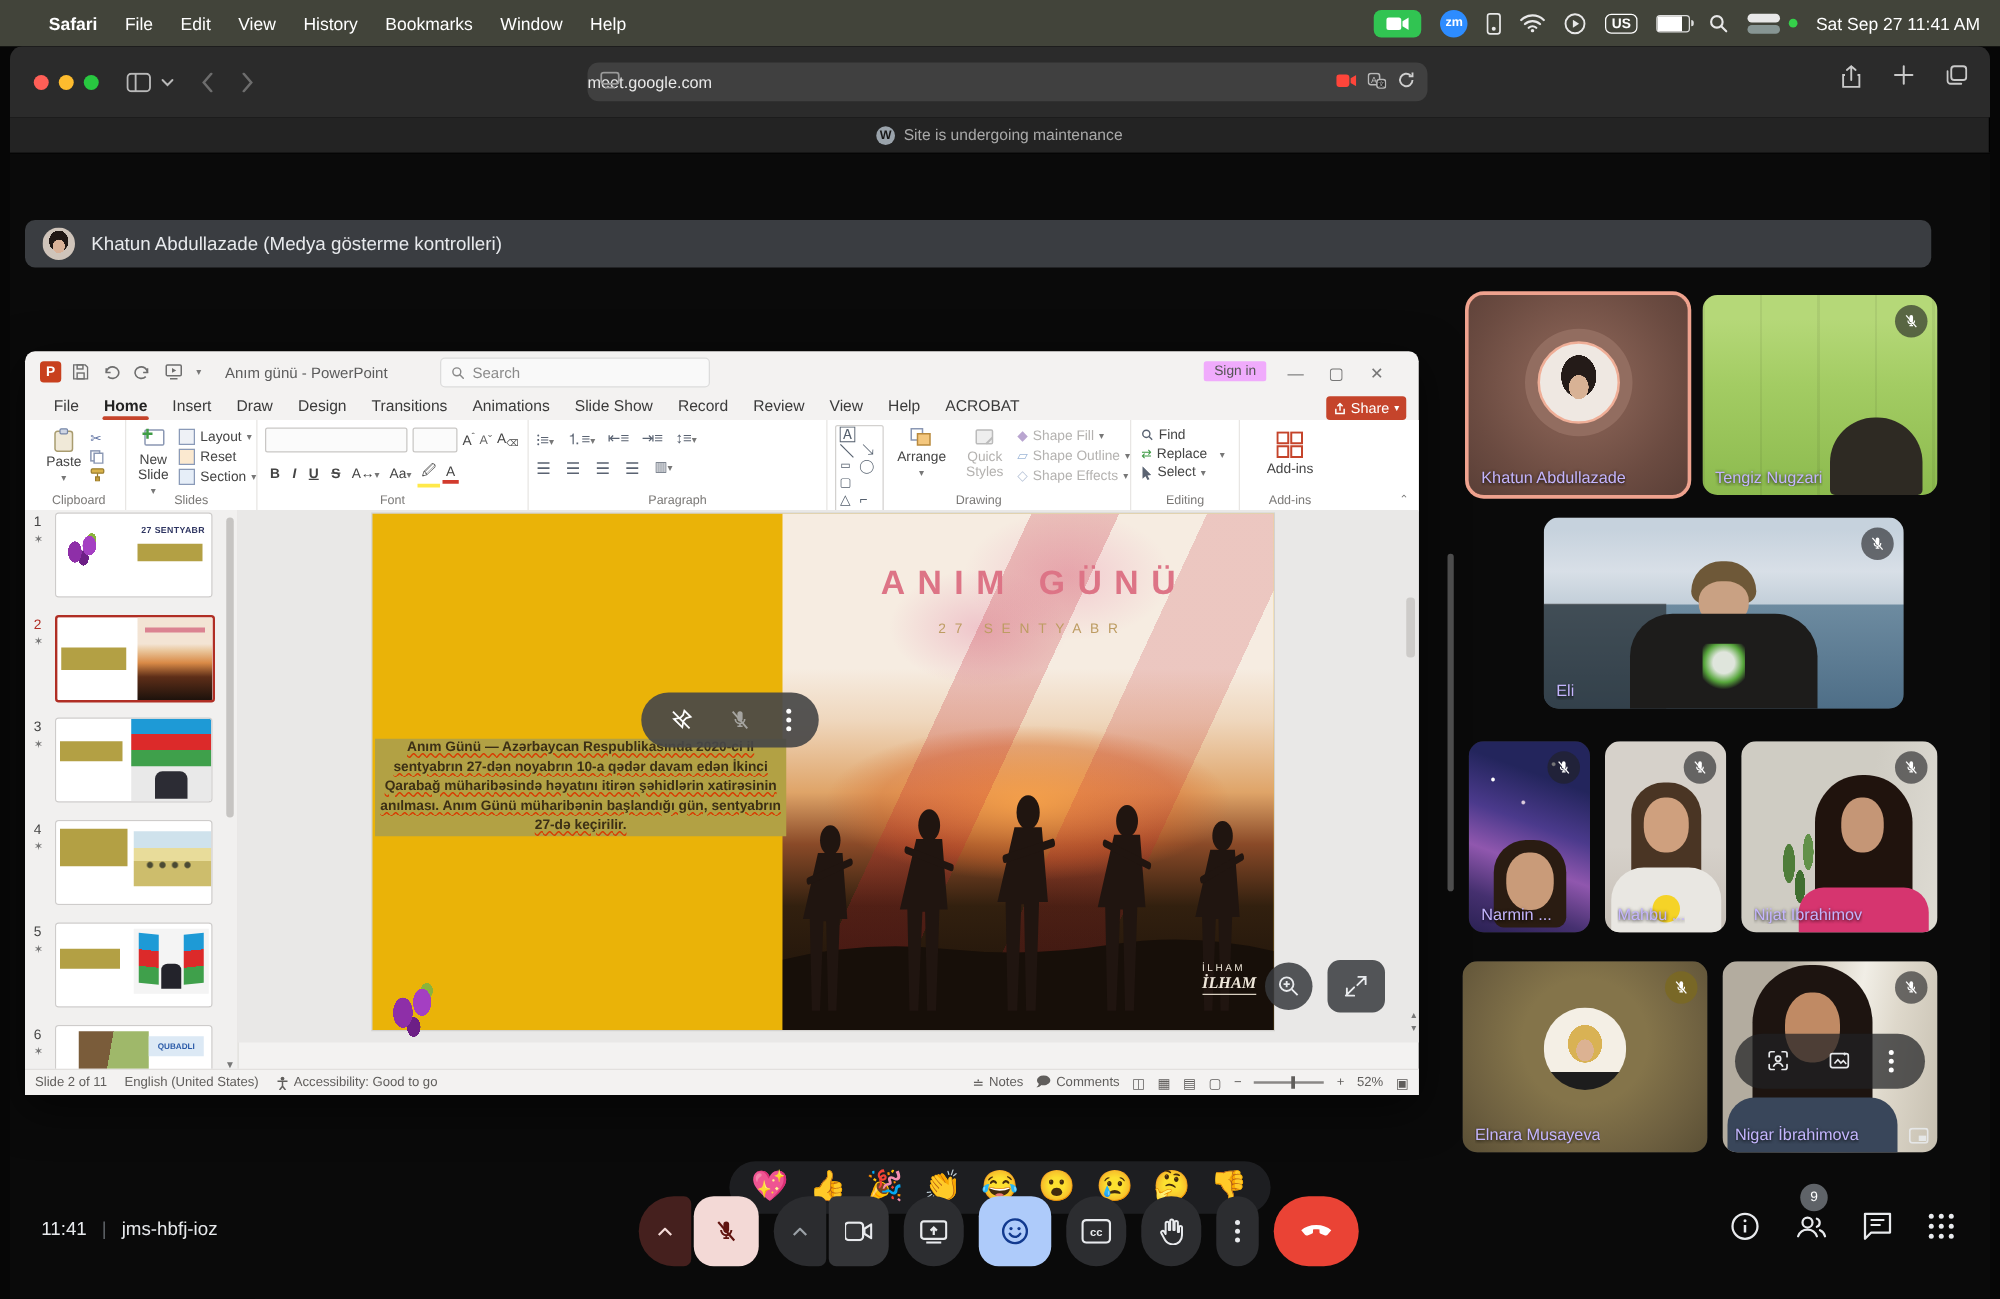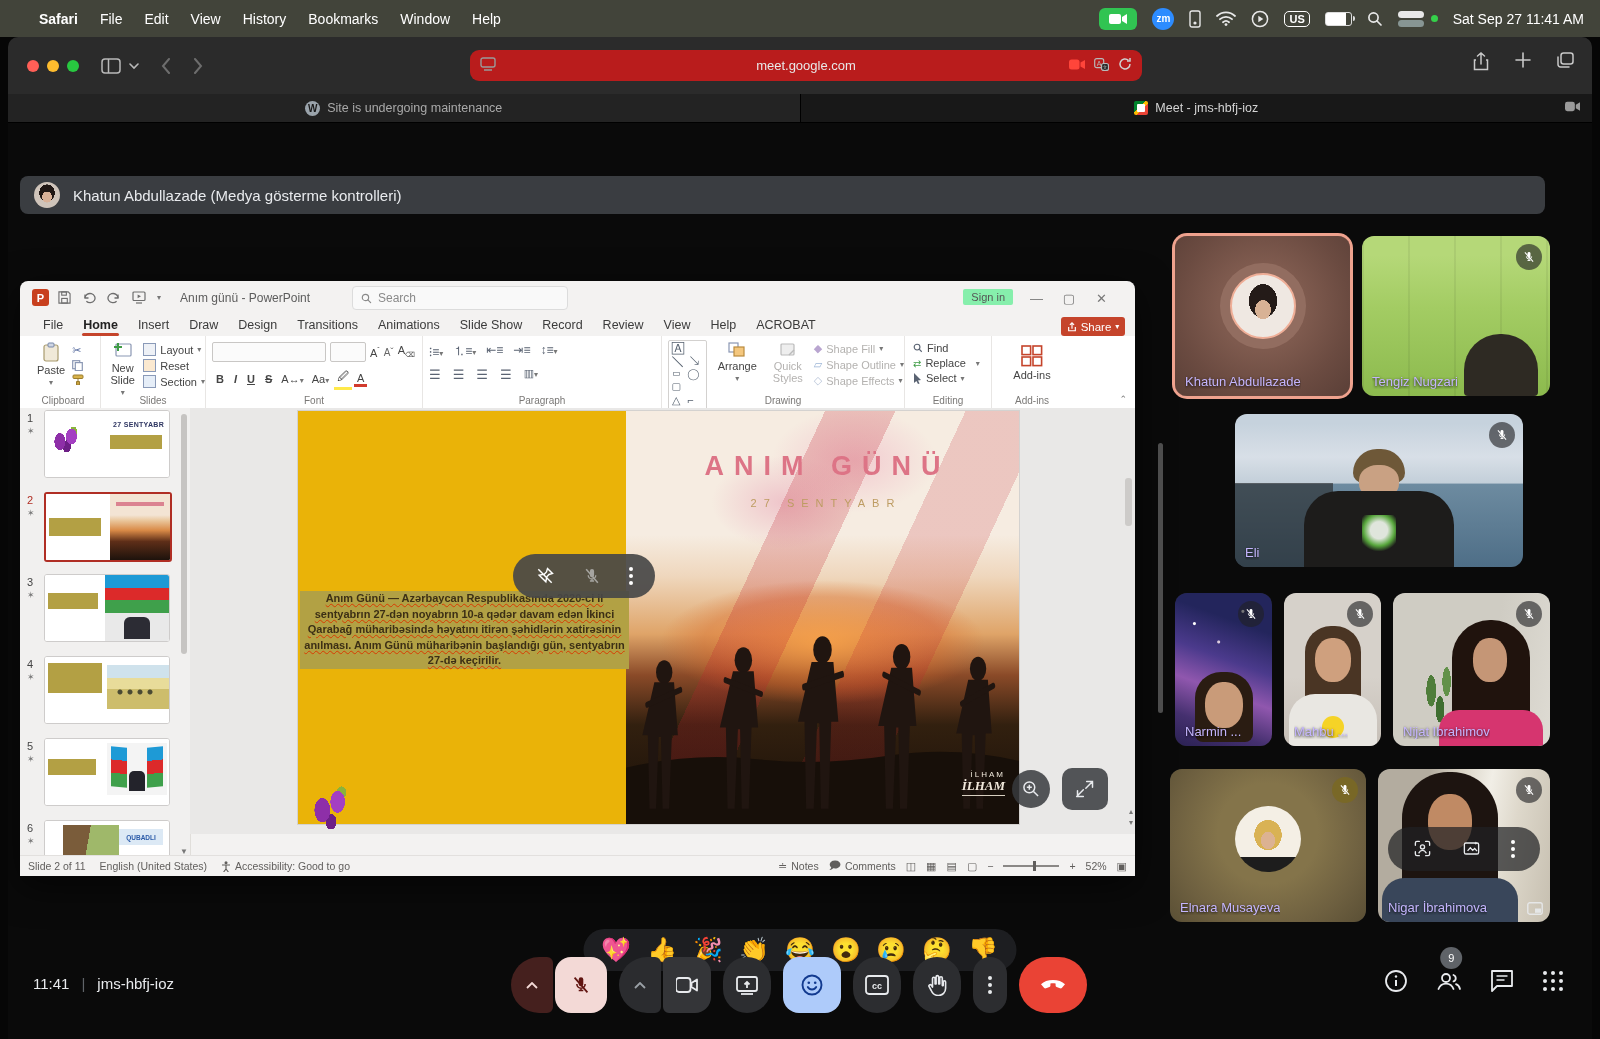--- a/index.html
+++ b/index.html
@@ -24,21 +24,21 @@
   .green-dot{width:7px;height:7px;border-radius:50%;background:#35d04a;margin-left:-8px}
   #menu-clock{font-size:14px}
 
   
   #safari-win{position:absolute;left:8px;top:37px;right:8px;bottom:0;background:#0b0b0b;border-radius:10px 10px 0 0;overflow:hidden}
   #toolbar{position:absolute;left:0;top:0;right:0;height:57px;background:#2b2b2b;display:flex;align-items:center}
   .tl{width:12px;height:12px;border-radius:50%;margin-left:8px}
   .tl.r{background:#ff5f57;margin-left:19px}.tl.y{background:#febc2e}.tl.g{background:#28c840}
   .tb-ic{color:#b9b9b9;margin-left:22px;display:flex;align-items:center}
   .tb-ic.dim{color:#6d6d6d}
-  #url-pill{position:absolute;left:462px;top:13px;width:672px;height:31px;background:#b91c1c;border-radius:9px;display:flex;align-items:center;justify-content:center;color:#e8e8e8;font-size:13px}
+  #url-pill{position:absolute;left:462px;top:13px;width:672px;height:31px;background:#404040;border-radius:9px;display:flex;align-items:center;color:#e8e8e8;font-size:13px}
   #url-left{position:absolute;left:10px;top:7px;color:#9a9a9a}
   #url-right{position:absolute;right:10px;top:7px;display:flex;gap:9px;align-items:center}
   #tb-right{position:absolute;right:18px;top:15px;display:flex;gap:26px;color:#c9c9c9}
   
   #tabbar{position:absolute;left:0;top:57px;right:0;height:28px;display:flex;background:#141414;border-bottom:1px solid #000}
   .s-tab{flex:1;display:flex;align-items:center;justify-content:center;gap:7px;font-size:12.5px;color:#a9a9a9;position:relative}
   .s-tab.t1{background:#232323;border-right:1px solid #000}
   .s-tab.t2{background:#181818;color:#d4d4d4}
   .wp-ic{width:15px;height:15px;border-radius:50%;background:#9aa3ab;color:#181818;font-size:10px;font-weight:bold;display:flex;align-items:center;justify-content:center}
   .meet-ic{width:14px;height:14px;border-radius:2px;background:linear-gradient(135deg,#00832d 0 40%,#ffba00 40% 60%,#ea4335 60%);position:relative}
@@ -50,21 +50,21 @@
   #banner{position:absolute;left:12px;top:53px;width:1525px;height:38px;background:#3a3d41;border-radius:8px;display:flex;align-items:center;color:#e8eaed;font-size:15px}
   #banner .b-av{width:26px;height:26px;border-radius:50%;margin:0 13px 0 14px;background:radial-gradient(ellipse 8px 9px at 50% 58%,#d9b197 0 60%,transparent 61%),radial-gradient(ellipse 11px 12px at 50% 42%,#201714 0 70%,transparent 71%),#cfc4ba}
 
   
   #ppt{position:absolute;left:12px;top:158px;width:1115px;height:595px;background:#f3f2f1;border-radius:8px 8px 0 0;box-shadow:0 10px 36px rgba(0,0,0,.6);font-family:"Liberation Sans",sans-serif}
   #ppt-title{position:absolute;left:0;top:0;right:0;height:33px;display:flex;align-items:center;color:#6b6b6b;font-size:12px}
   .ppt-logo{width:17px;height:17px;border-radius:3px;background:#c8401e;color:#fff;font-size:11px;font-weight:bold;display:flex;align-items:center;justify-content:center;margin:0 9px 0 12px}
   .qa-ic{color:#6e6e6e;margin-right:11px;display:flex}
   #ppt-doc-title{margin-left:8px;color:#5c5c5c}
   #ppt-search{position:absolute;left:332px;top:5px;width:206px;height:22px;background:#f9f9f9;border:1px solid #dcdcdc;border-radius:4px;display:flex;align-items:center;gap:6px;color:#8a8a8a;font-size:12px;padding-left:8px}
-  #signin{position:absolute;right:122px;top:8px;background:#86efac;color:#555;font-size:11px;padding:2px 8px;border-radius:2px}
+  #signin{position:absolute;right:122px;top:8px;background:#f0abfc;color:#555;font-size:11px;padding:2px 8px;border-radius:2px}
   .winctl{position:absolute;top:10px;color:#777;font-size:13px}
   
   #ribbon-tabs{position:absolute;left:0;top:33px;right:0;height:22px;display:flex;align-items:center;padding-left:14px;font-size:12.5px;color:#3b3b3b;gap:2px}
   .rtab{padding:2px 9px;position:relative}
   .rtab.active{color:#222;font-weight:bold}
   .rtab.active:after{content:"";position:absolute;left:8px;right:8px;bottom:-2px;height:3px;background:#c5442b;border-radius:2px}
   #share-btn{position:absolute;right:10px;top:36px;width:64px;height:19px;background:#c5442b;color:#fff;font-size:11.5px;border-radius:3px;display:flex;align-items:center;justify-content:center;gap:4px}
   
   #ribbon{position:absolute;left:0;top:55px;right:0;height:72px;background:#fff;border-bottom:1px solid #e1dfdd;display:flex;padding-left:6px}
   .rgroup{position:relative;border-right:1px solid #e8e6e4;height:100%;flex:none}
@@ -117,21 +117,21 @@
   #canvas{position:absolute;left:108px;top:3px;width:721px;height:413px;background:#eab308;box-shadow:0 0 0 1px #d4d2d0}
   #slide-img{position:absolute;right:0;top:0;width:393px;height:100%;overflow:hidden;background:
      radial-gradient(ellipse 55% 20% at 50% 56%,rgba(249,160,70,.85),rgba(219,110,45,.4) 55%,transparent 75%),
      radial-gradient(ellipse 30% 18% at 58% 12%,rgba(238,170,190,.5),transparent 70%),
      radial-gradient(ellipse 26% 16% at 40% 22%,rgba(230,150,175,.45),transparent 70%),
      linear-gradient(#f6ece1 0 30%,#efd7bd 40%,#dfa468 54%,#8a4a28 64%,#32200f 76%,#170e08)}
   .red-streaks{position:absolute;inset:0;background:linear-gradient(115deg,transparent 0 34%,rgba(190,30,45,.22) 34% 46%,transparent 46% 58%,rgba(190,30,45,.18) 58% 72%,transparent 72%)}
   #slide-title{position:absolute;left:0;right:0;top:40px;text-align:center;font-size:27px;font-weight:bold;letter-spacing:10px;color:#dd7486;text-indent:10px}
   #slide-sub{position:absolute;left:0;right:0;top:86px;text-align:center;font-size:11px;letter-spacing:7px;color:#bd9c62;text-indent:7px}
   .soldiers{position:absolute;left:0;right:0;bottom:0;height:62%;width:100%}
-  #signature{position:absolute;right:14px;bottom:28px;text-align:right;color:#efe7da;line-height:1.05}
+  #signature{position:absolute;right:14px;bottom:28px;text-align:left;color:#efe7da;line-height:1.05}
   #sig1{font-size:8px;letter-spacing:2px}
   #sig2{font-size:13px;font-weight:bold;font-family:"Liberation Serif","DejaVu Serif",serif;font-style:italic;border-bottom:1px solid #d8cfc0;padding-bottom:2px}
   #textbox{position:absolute;left:2px;top:180px;width:325px;height:78px;background:#b2a144;display:flex;align-items:center;justify-content:center;padding:0 2px}
   #textbox span{font-size:11px;font-weight:bold;color:#3c2f15;text-align:center;line-height:1.42;
      text-decoration:underline;text-decoration-style:wavy;text-decoration-color:#d83b01;text-decoration-thickness:.5px}
   .s-flower{position:absolute;left:8px;bottom:-8px;width:48px;height:52px;background:
      radial-gradient(ellipse 13px 20px at 34% 58%,#8e2fa8 0 60%,transparent 61%),
      radial-gradient(ellipse 12px 18px at 66% 42%,#a43fc2 0 60%,transparent 61%),
      radial-gradient(ellipse 9px 13px at 52% 80%,#6d1f86 0 60%,transparent 61%),
      radial-gradient(ellipse 8px 10px at 74% 24%,#8ab33c 0 60%,transparent 61%)}
@@ -361,30 +361,20 @@
             <path d="M12 15H3.5A2.5 2.5 0 0 1 1 12.5V5" fill="none" stroke="currentColor" stroke-width="1.5" stroke-linecap="round"></path>
           </svg>
         </span>
     </div>
   </div>
   <div id="tabbar">
     <div class="s-tab t1">
       <span class="wp-ic">W</span>
       <span>Site is undergoing maintenance</span>
     </div>
-    <div class="s-tab t2">
-      <span class="meet-ic"></span>
-      <span>Meet - jms-hbfj-ioz</span>
-      <span class="tab-cam">
-          <svg width="15" height="11" viewBox="0 0 16 11">
-            <rect x="0" y="0.5" width="10.5" height="10" rx="2.5" fill="currentColor"></rect>
-            <path d="M11.5 3.6L16 1v9l-4.5-2.6z" fill="currentColor"></path>
-          </svg>
-        </span>
-    </div>
   </div>
 
   <div id="page">
     <div id="banner">
       <span class="b-av"></span>
       <span>Khatun Abdullazade (Medya gösterme kontrolleri)</span>
     </div>
 
     <div id="ppt">
       <div id="ppt-title">

